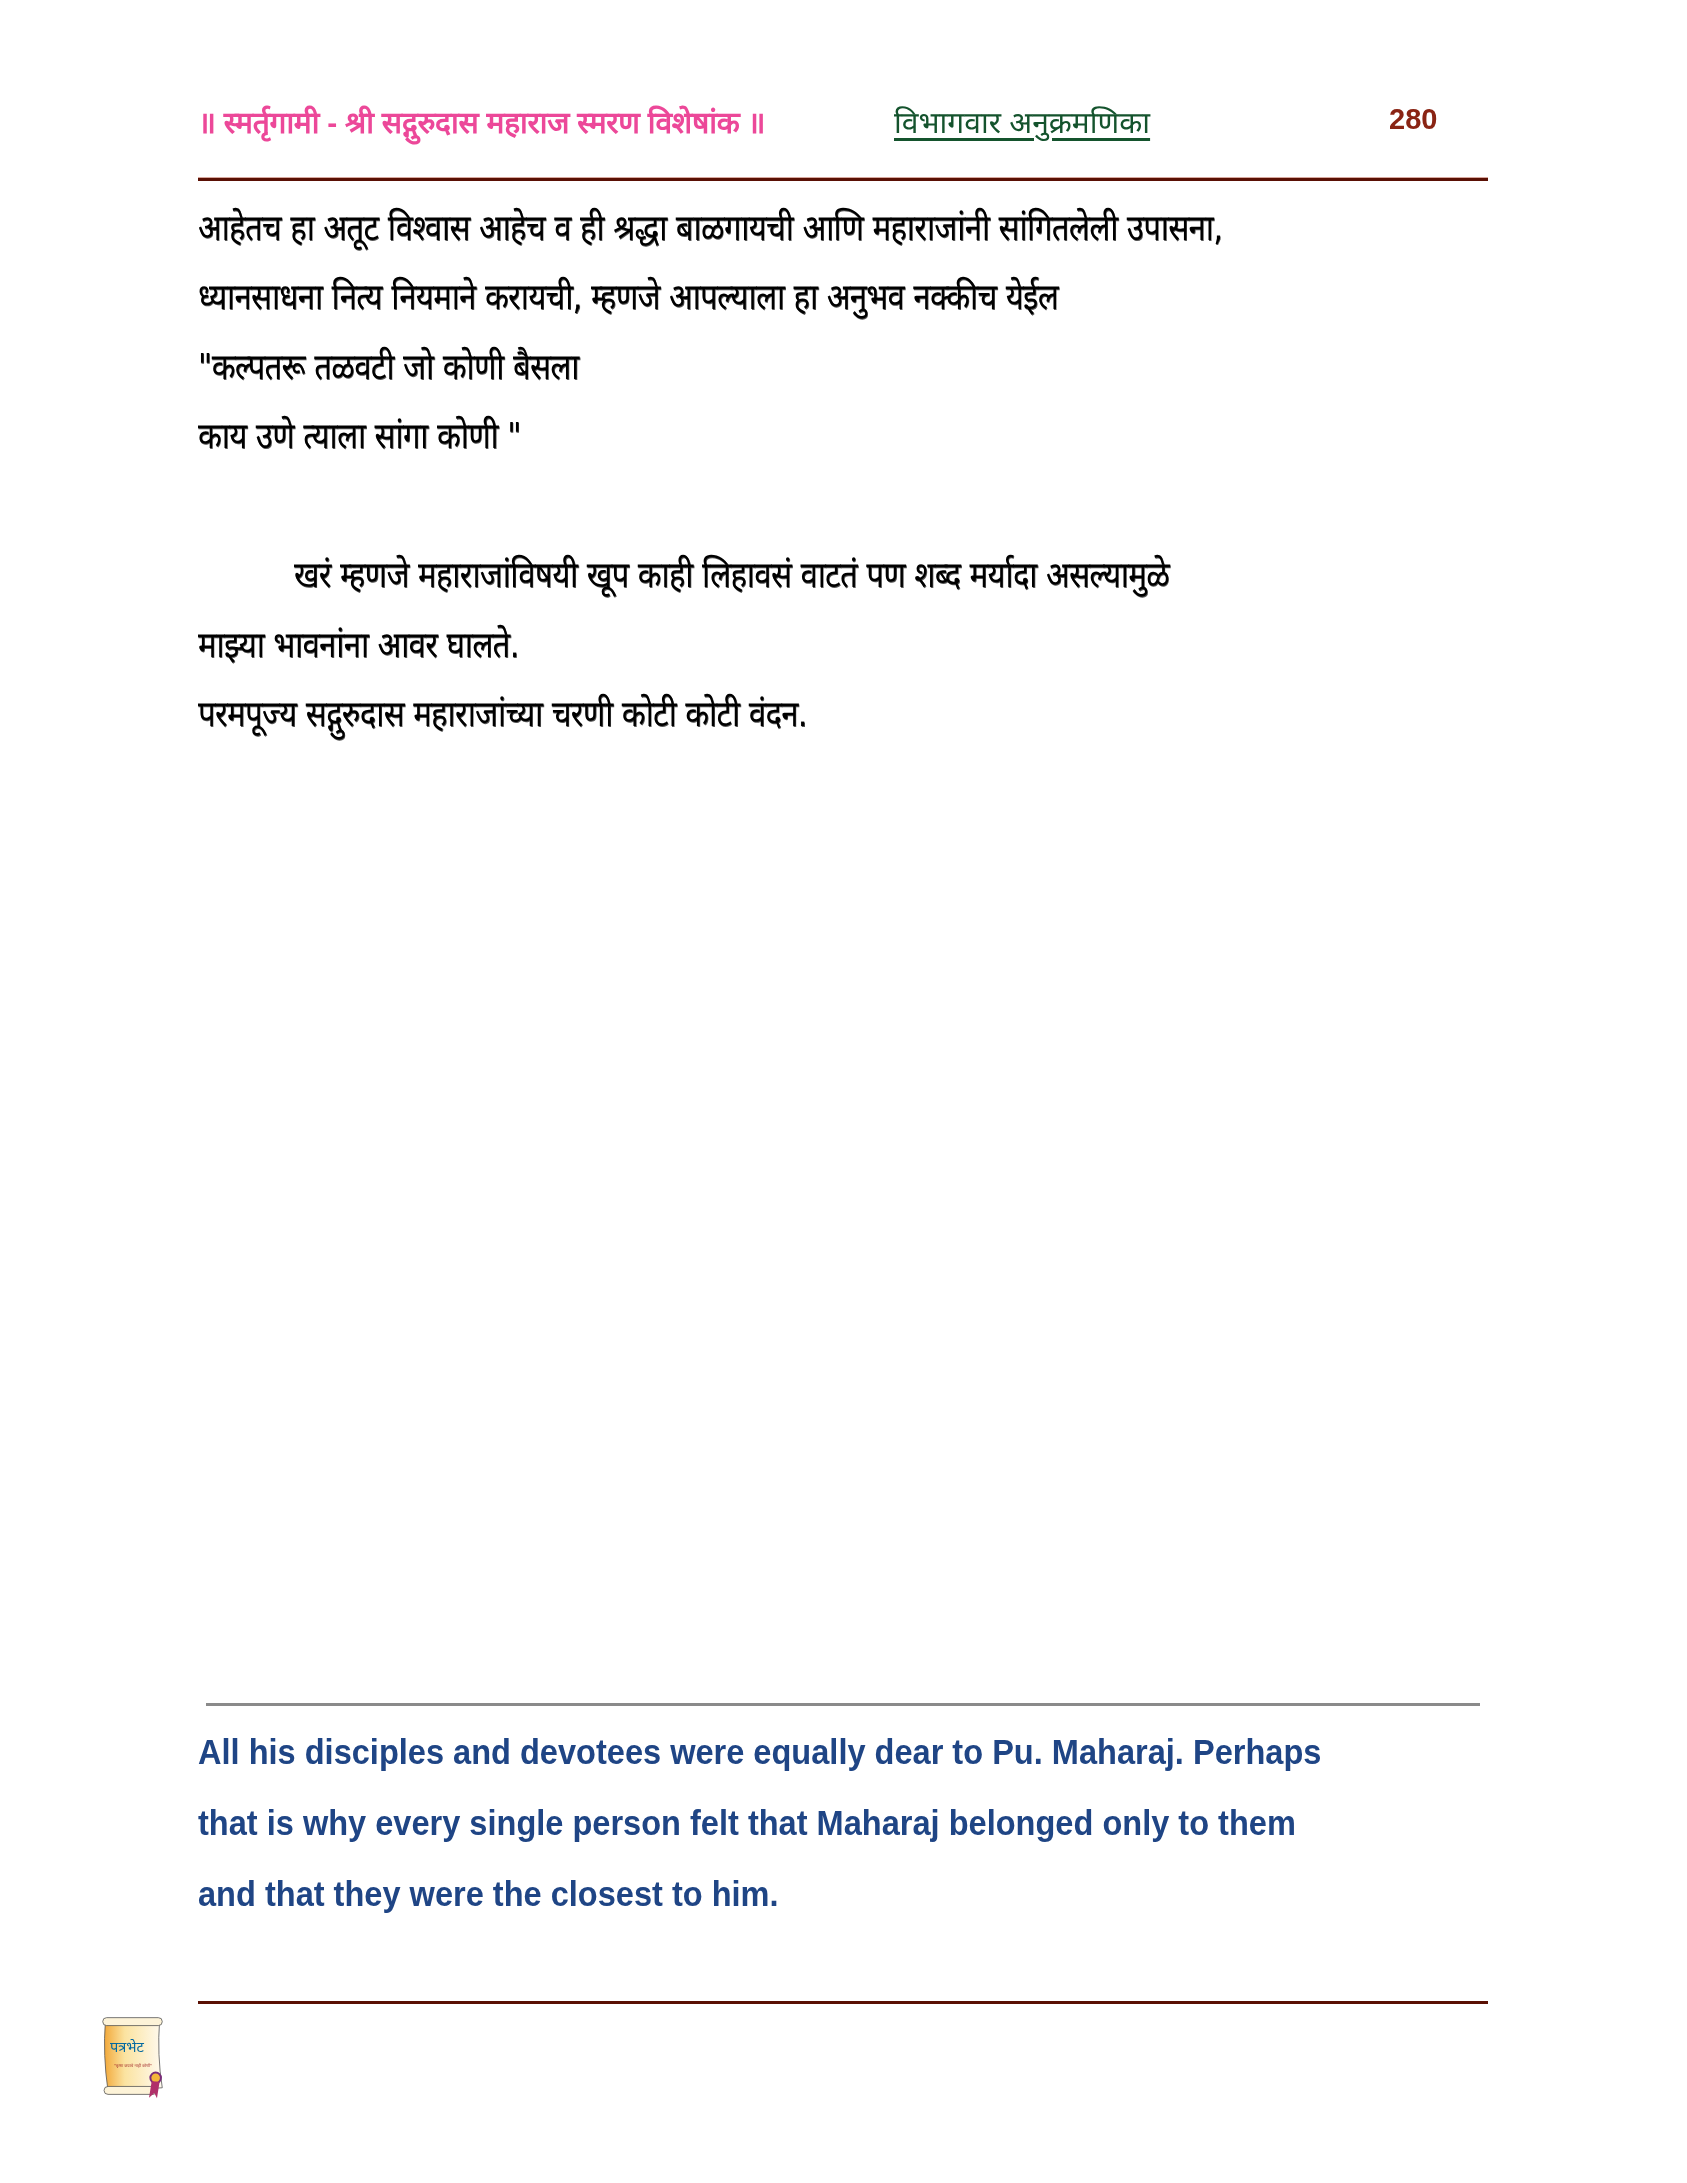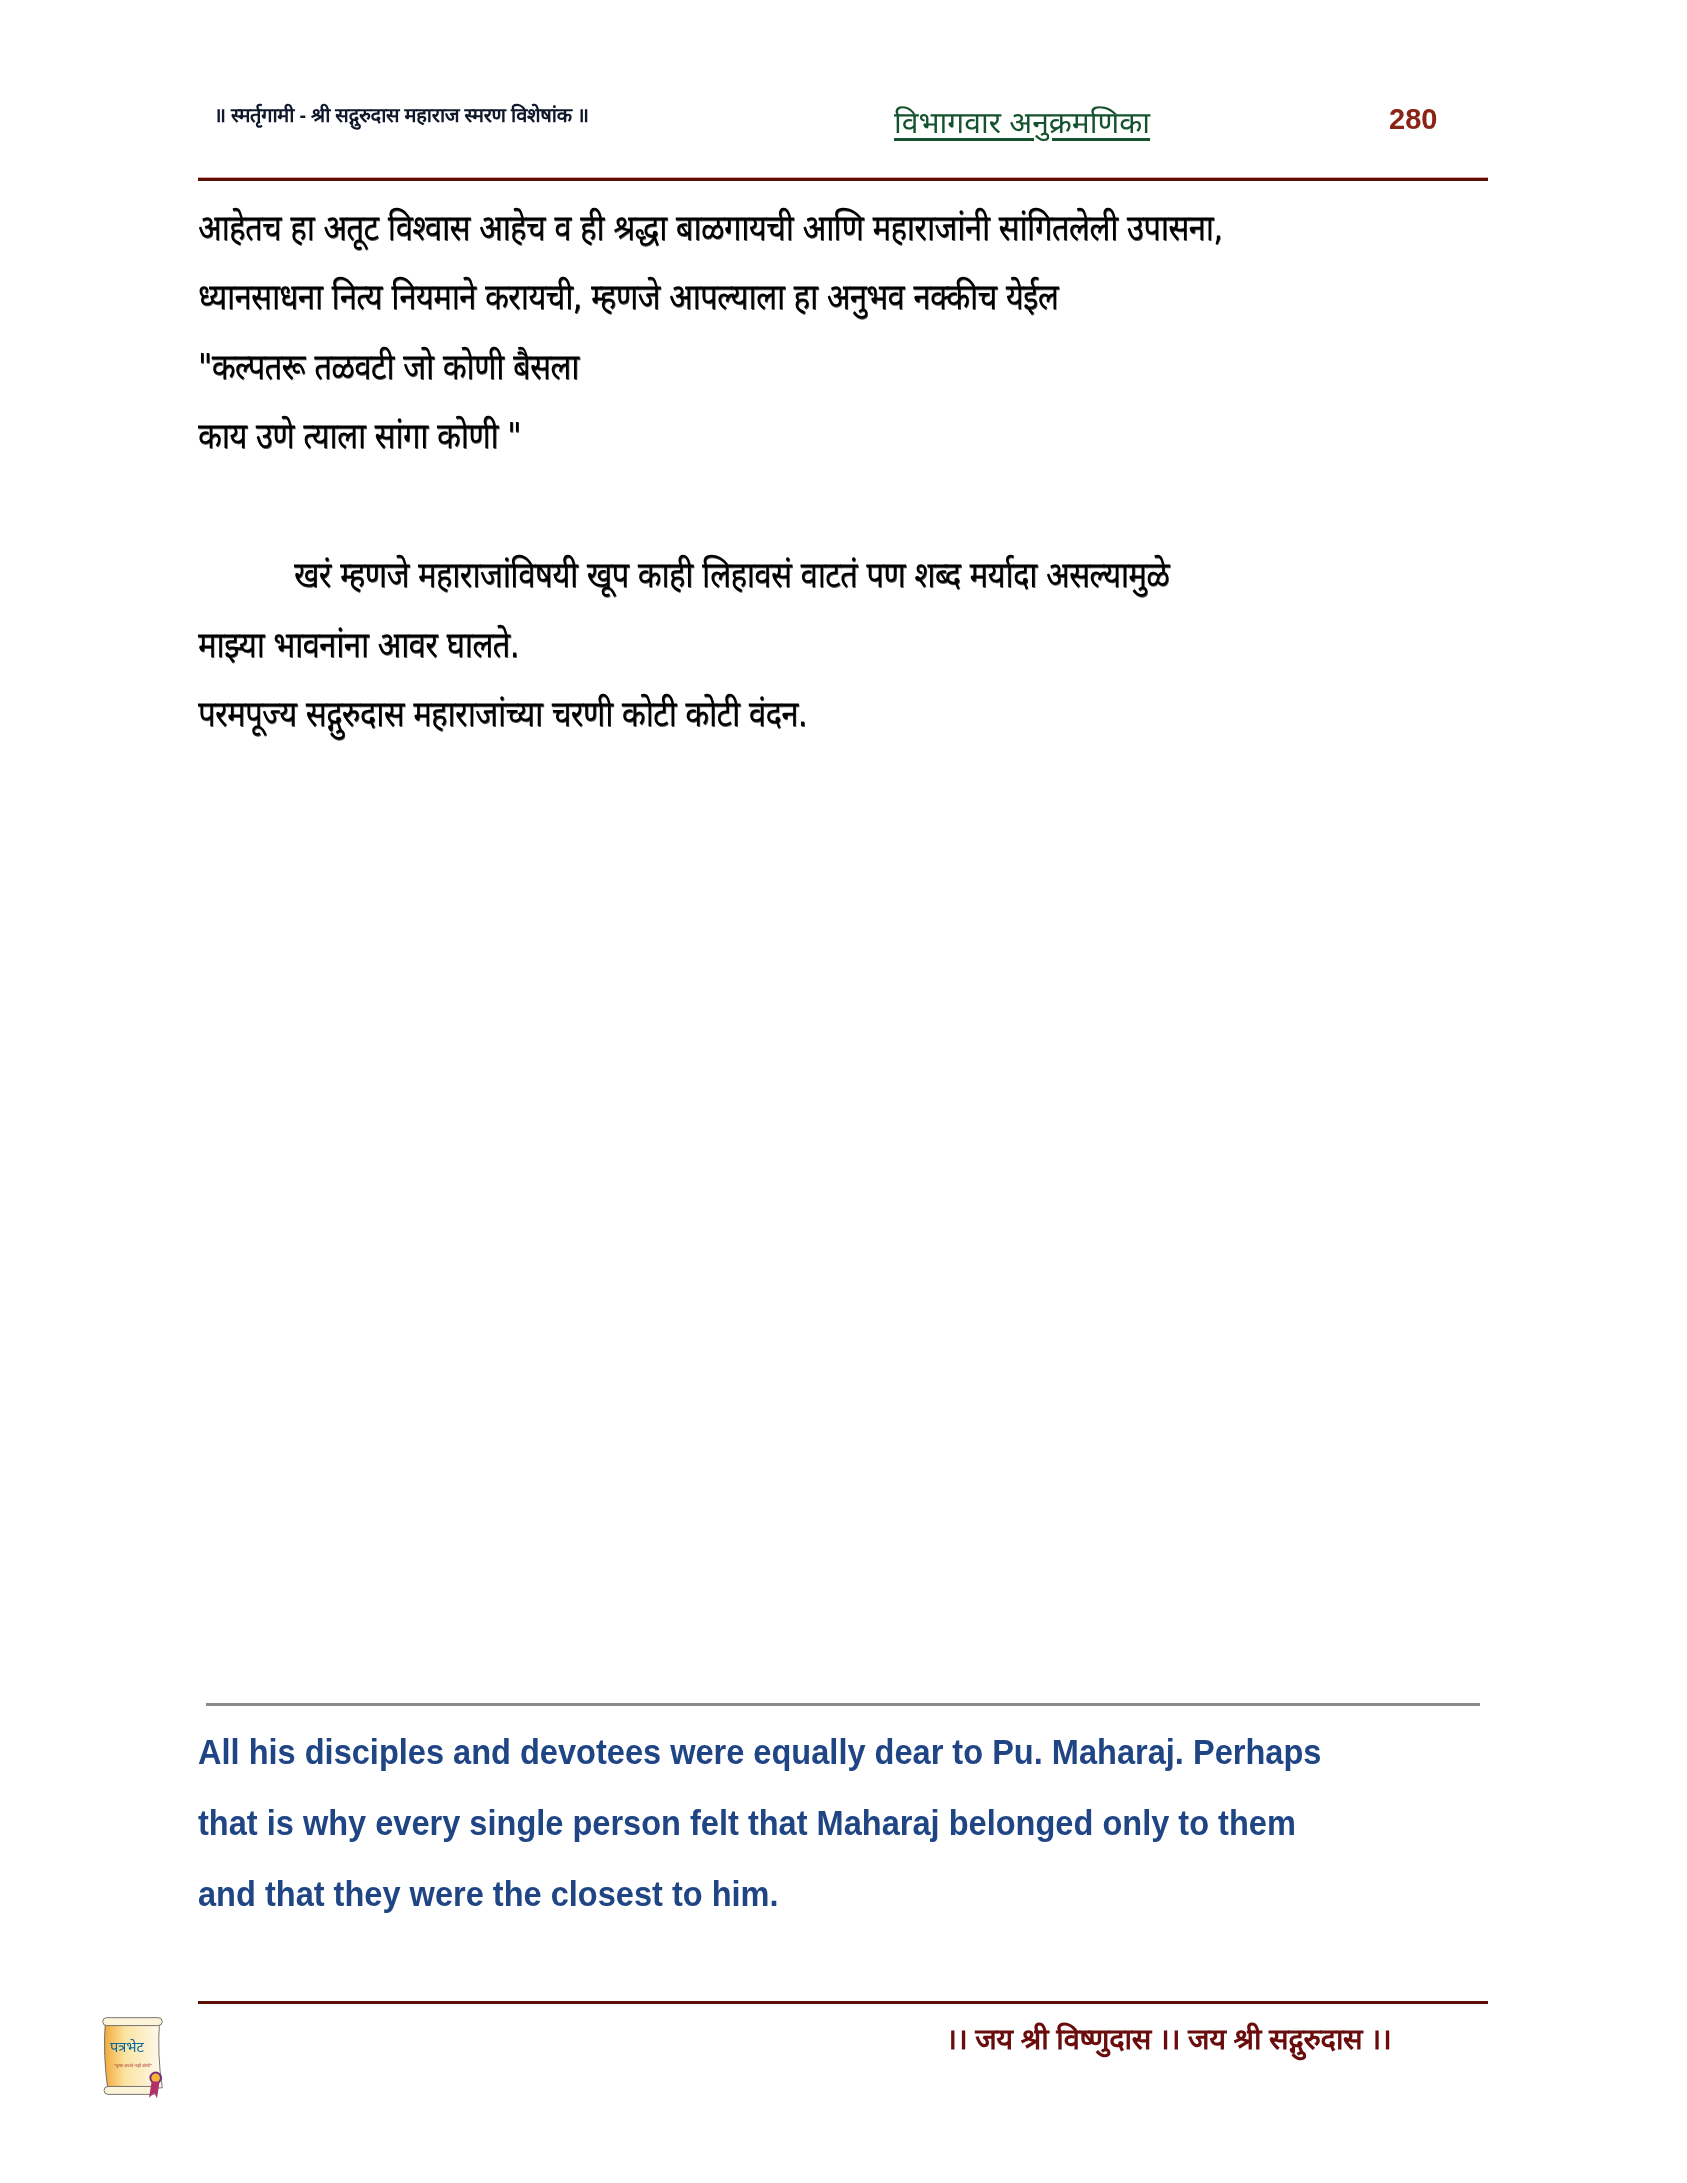--- a/index.html
+++ b/index.html
@@ -1,23 +1,23 @@
 <!DOCTYPE html>
 <html style="font-size:10.6px"><head>
   <meta charset="utf-8">
   <style>
     html, body { margin: 0; padding: 0; background: #ffffff; }
     body { width: 1687px; height: 2183px; position: relative; overflow: hidden; }
     .page { position: absolute; left: 0; top: 0; width: 1687px; height: 2183px; background: #ffffff; }
 
     
     .header-title {
-      position: absolute; left: 214px; top: 101px;
+      position: absolute; left: 198px; top: 101px;
       font-family: "Liberation Sans", sans-serif; font-weight: bold;
-      font-size: 20px; color: #0f172a; white-space: nowrap; letter-spacing: -0.3px;
+      font-size: 30px; color: #ec4899; white-space: nowrap; letter-spacing: -0.3px;
     }
     .header-link {
       position: absolute; left: 894px; top: 101px;
       font-family: "Liberation Sans", sans-serif;
       font-size: 30px; color: #14532d; text-decoration: underline;
       text-underline-offset: 5.3px; text-decoration-thickness: 2.6px; white-space: nowrap; cursor: pointer;
     }
     .page-number {
       position: absolute; left: 1389px; top: 103px;
       font-family: Liberation Sans, sans-serif; font-weight: bold;
@@ -93,21 +93,20 @@
   <div class="body-line" style="top:619px;">माझ्या भावनांना आवर घालते.</div>
   <div class="body-line" style="top:688px;"> परमपूज्य सद्गुरुदास महाराजांच्या चरणी कोटी कोटी वंदन.</div>
 
   <div class="rule-mid"></div>
 
   <div class="quote-line" style="top:1732px;">All his disciples and devotees were equally dear to Pu. Maharaj. Perhaps</div>
   <div class="quote-line" style="top:1803px;">that is why every single person felt that Maharaj belonged only to them</div>
   <div class="quote-line" style="top:1874px;">and that they were the closest to him.</div>
 
   <div class="rule-bottom"></div>
-  <div class="footer-text">।। जय श्री विष्णुदास ।। जय श्री सद्गुरुदास ।।</div>
 
   <svg class="logo" viewBox="0 0 110 130" xmlns="http://www.w3.org/2000/svg">
     <defs>
       <linearGradient id="scrollGrad" x1="0" x2="1" y1="0" y2="0">
         <stop offset="0" stop-color="#f2a93b"></stop>
         <stop offset="0.35" stop-color="#fbe3a0"></stop>
         <stop offset="1" stop-color="#fffaf0"></stop>
       </linearGradient>
     </defs>
     <path d="M14 10 Q10 60 18 115 L100 110 Q92 60 96 8 Z" fill="url(#scrollGrad)" stroke="#555" stroke-width="1.2"></path>

